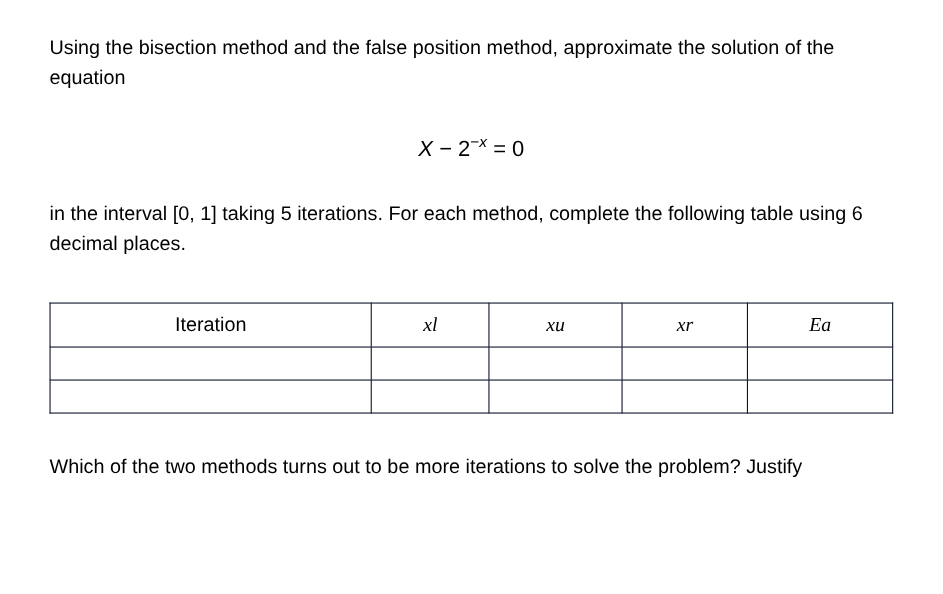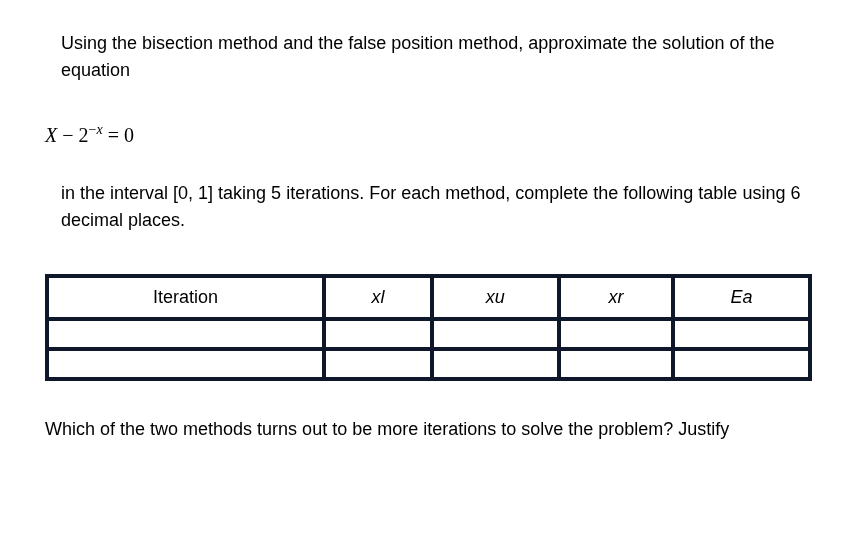--- a/index.html
+++ b/index.html
@@ -12,25 +12,24 @@
       background: #ffffff;
       width: 857px;
       height: 540px;
       padding: 30px 45px;
       color: #000000;
       font-size: 18px;
       line-height: 1.5;
     }
     .paragraph {
       margin-bottom: 8px;
-      margin-left: 16px;
     }
     .equation {
-      text-align: left;
-      font-family: Liberation Serif, serif;
+      text-align: center;
+      font-family: Liberation Sans, sans-serif;
       font-style: italic;
       font-size: 20px;
       margin: 35px 0 30px 0;
     }
     .equation .upright {
       font-style: normal;
     }
     .sup {
       font-size: 14px;
       vertical-align: super;
@@ -40,31 +39,31 @@
       font-size: 14px;
       vertical-align: super;
       font-style: italic;
     }
     table {
       border-collapse: collapse;
       width: 100%;
       margin: 40px 0 35px 0;
     }
     td, th {
-      border: 4px solid #0f172a;
+      border: 1px solid #0f172a;
       padding: 6px 8px;
       text-align: center;
       font-weight: normal;
       height: 30px;
     }
     th {
       font-size: 18px;
     }
     .italic-header {
-      font-family: Liberation Sans, sans-serif;
+      font-family: Liberation Serif, serif;
       font-style: italic;
       font-size: 18px;
     }
     .final-paragraph {
       margin-top: 10px;
     }
   </style>
 </head>
 <body>
 

